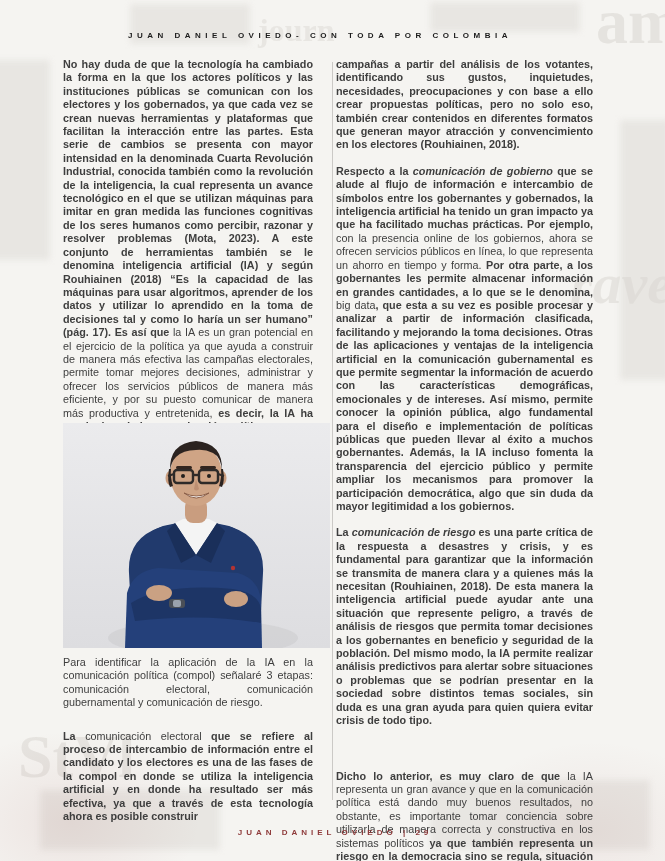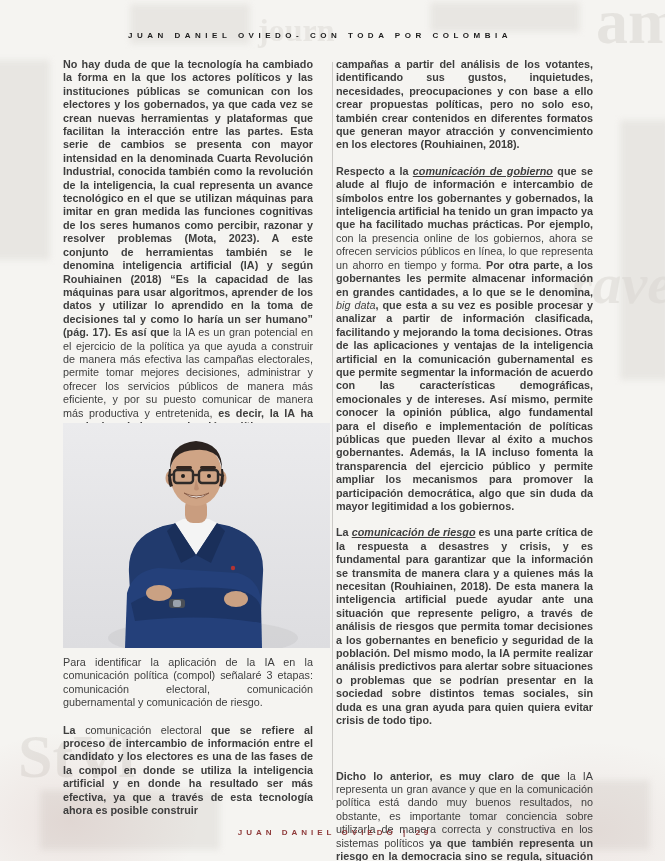--- a/index.html
+++ b/index.html
@@ -39,22 +39,22 @@
   .col-left-bottom{left:63px;top:656px;width:250px;}
   .col-right{left:336px;top:58px;width:257px;}
   .para{
     margin:0 0 13px 0;font-size:10.8px;line-height:13.4px;
     text-align:justify;color:#3e3e3e;
   }
   .para.last{margin-bottom:0;}
   .para.gap-top{margin-top:42px;}
   .s-r{font-weight:bold;font-style:normal;}
   .s-b{font-weight:normal;}
-  .s-i{font-style:italic;}
-  .s-bi{font-weight:bold;font-style:italic;text-decoration:underline;}
+  .s-i{}
+  .s-bi{font-weight:bold;font-style:italic;}
 
   .photo{
     position:absolute;left:63px;top:423px;width:267px;height:225px;
     display:block;
   }
 </style>
 </head>
 <body>
 
 <div class="bg-smudge" style="left:130px;top:4px;width:120px;height:40px;"></div>
@@ -131,21 +131,21 @@
 
   <circle cx="120" cy="53" r="2" fill="#23201e"></circle>
   <circle cx="146" cy="53" r="2" fill="#23201e"></circle>
 
   <path d="M133,56 L131,66 Q133,69 136,66 Z" fill="#bd8f72"></path>
 
   <path d="M121,70 Q133,80 146,70 Q133,76 121,70 Z" fill="#fdfdfd" stroke="#8c5f48" stroke-width="1"></path>
 </svg>
 
 <div class="col col-left-bottom">
-  <p class="para" style="margin-bottom:14px;"><span class="s-b">Para identificar la aplicación de la IA en la comunicación política (compol) señalaré 3 etapas: comunicación electoral, comunicación gubernamental y comunicación de riesgo.</span></p>
+  <p class="para" style="margin-bottom:20px;"><span class="s-b">Para identificar la aplicación de la IA en la comunicación política (compol) señalaré 3 etapas: comunicación electoral, comunicación gubernamental y comunicación de riesgo.</span></p>
   <p class="para last"><span class="s-r">La </span><span class="s-b">comunicación electoral</span><span class="s-r"> que se refiere al proceso de intercambio de información entre el candidato y los electores es una de las fases de la compol en donde se utiliza la inteligencia artificial y en donde ha resultado ser más efectiva, ya que a través de esta tecnología ahora es posible construir</span></p>
 </div>
 
 <div class="col col-right">
   <p class="para"><span class="s-r">campañas a partir del análisis de los votantes, identificando sus gustos, inquietudes, necesidades, preocupaciones y con base a ello crear propuestas políticas, pero no solo eso, también crear contenidos en diferentes formatos que generan mayor atracción y convencimiento en los electores (Rouhiainen, 2018).</span></p>
   <p class="para"><span class="s-r">Respecto a la </span><span class="s-bi">comunicación de gobierno</span><span class="s-r"> que se alude al flujo de información e intercambio de símbolos entre los gobernantes y gobernados, la inteligencia artificial ha tenido un gran impacto ya que ha facilitado muchas prácticas. Por ejemplo, </span><span class="s-b">con la presencia online de los gobiernos, ahora se ofrecen servicios públicos en línea, lo que representa un ahorro en tiempo y forma.</span><span class="s-r"> Por otra parte, a los gobernantes les permite almacenar información en grandes cantidades, a lo que se le denomina, </span><span class="s-i">big data</span><span class="s-r">, que esta a su vez es posible procesar y analizar a partir de información clasificada, facilitando y mejorando la toma decisiones. Otras de las aplicaciones y ventajas de la inteligencia artificial en la comunicación gubernamental es que permite segmentar la información de acuerdo con las características demográficas, emocionales y de intereses. Así mismo, permite conocer la opinión pública, algo fundamental para el diseño e implementación de políticas públicas que pueden llevar al éxito a muchos gobernantes. Además, la IA incluso fomenta la transparencia del ejercicio público y permite ampliar los mecanismos para promover la participación democrática, algo que sin duda da mayor legitimidad a los gobiernos.</span></p>
   <p class="para"><span class="s-r">La </span><span class="s-bi">comunicación de riesgo</span><span class="s-r"> es una parte crítica de la respuesta a desastres y crisis, y es fundamental para garantizar que la información se transmita de manera clara y a quienes más la necesitan (Rouhiainen, 2018). De esta manera la inteligencia artificial puede ayudar ante una situación que represente peligro, a través de análisis de riesgos que permita tomar decisiones a los gobernantes en beneficio y seguridad de la población. Del mismo modo, la IA permite realizar análisis predictivos para alertar sobre situaciones o problemas que se podrían presentar en la sociedad sobre distintos temas sociales, sin duda es una gran ayuda para quien quiera evitar crisis de todo tipo.</span></p>
   <p class="para last gap-top"><span class="s-r">Dicho lo anterior, es muy claro de que </span><span class="s-b">la IA representa un gran avance y que en la comunicación política está dando muy buenos resultados, no obstante, es importante tomar conciencia sobre utilizarla de manera correcta y constructiva en los sistemas políticos</span><span class="s-r"> ya que también representa un riesgo en la democracia sino se regula, situación que se convierte ahora un gran desafío.</span></p>
 </div>
 

